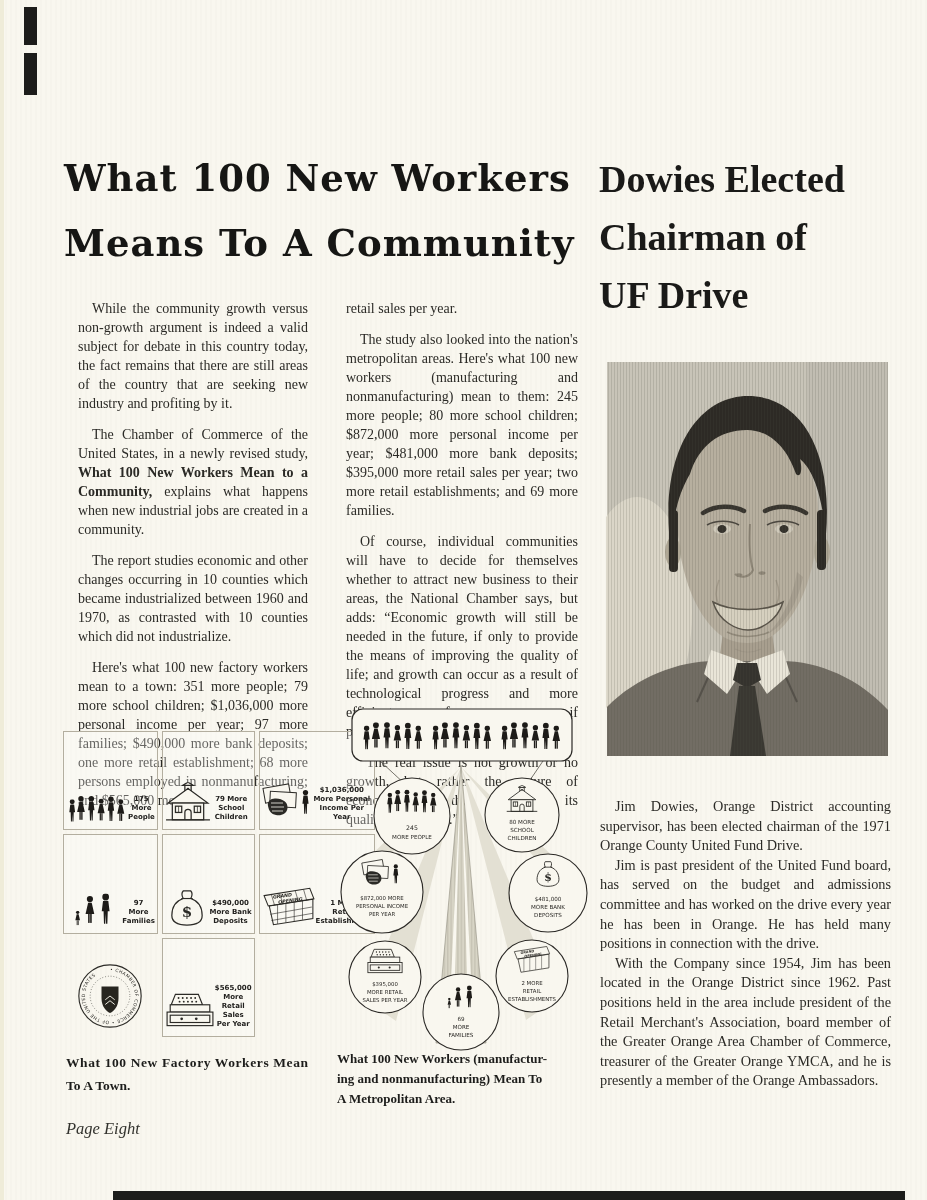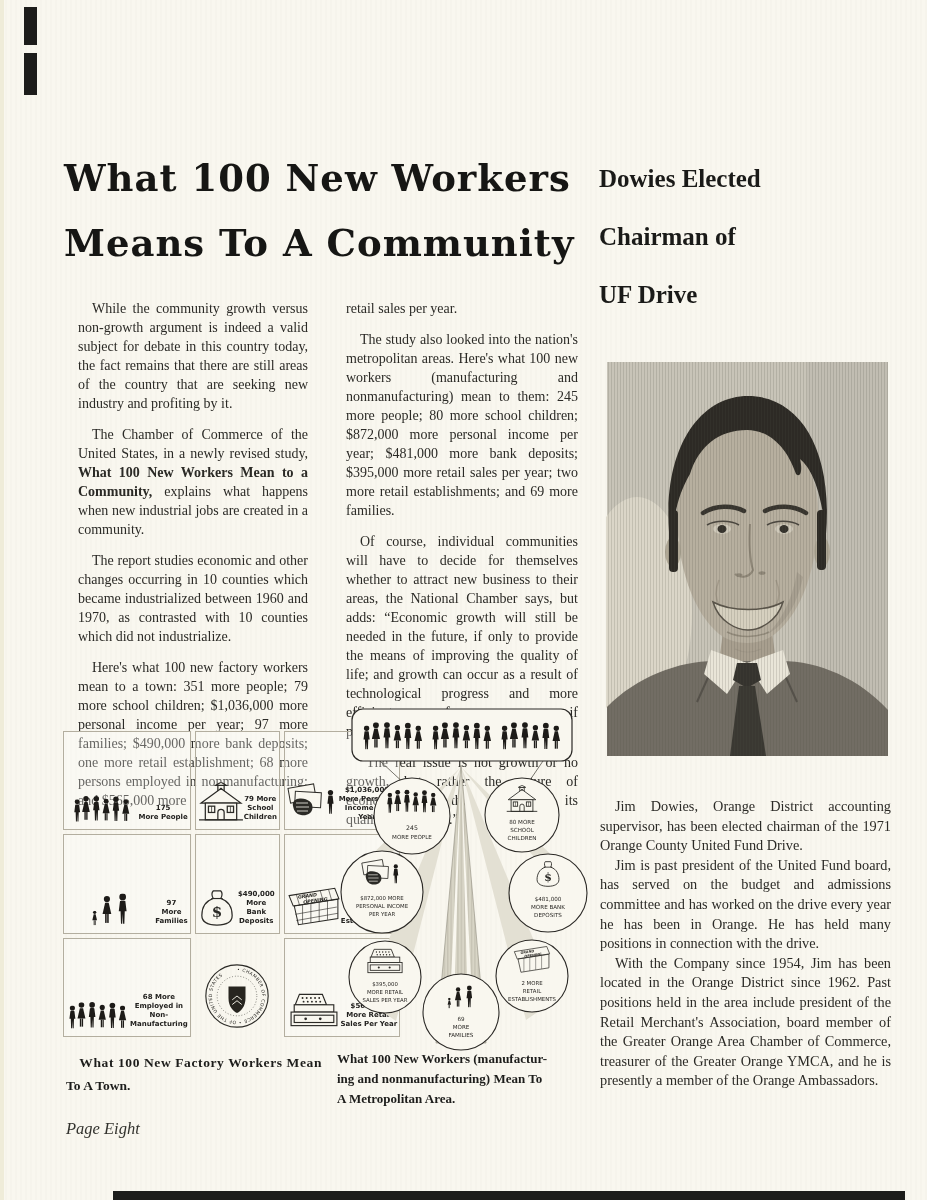--- a/index.html
+++ b/index.html
@@ -7,21 +7,21 @@
     position:relative;width:927px;height:1200px;background:#f9f7ef;
     font-family:"Liberation Serif",serif;color:#2a2925;overflow:hidden;
     background-image:repeating-linear-gradient(90deg,rgba(60,55,40,.015) 0 2px,transparent 2px 5px);
   }
   .scan-mark{position:absolute;background:#1d1d1b;}
   
   .headline-main{position:absolute;left:64px;top:146px;width:548px;
     font-family:"DejaVu Serif",serif;font-weight:bold;font-size:37px;line-height:65px;
     letter-spacing:1px;color:#161614;}
   .headline-side{position:absolute;left:599px;top:150px;width:292px;
-    font-family:"Liberation Serif",serif;font-weight:bold;font-size:25px;line-height:58px;color:#1a1a18;}
+    font-family:"Liberation Serif",serif;font-weight:bold;font-size:38px;line-height:58px;color:#1a1a18;}
   
   .col{position:absolute;top:287px;font-size:14px;line-height:19px;text-align:justify;color:#2b2a26;}
   .col p{margin:12px;text-indent:14px;}
   .col p.cont{text-indent:0;}
   #col1{left:66px;width:254px;}
   #col2{left:334px;width:256px;}
   .side-text{position:absolute;left:600px;top:797px;width:291px;
     font-size:14.3px;line-height:19.6px;text-align:justify;color:#2b2a26;}
   .side-text p{margin:0;text-indent:15px;}
   
@@ -34,21 +34,21 @@
   .cell .iconbox{flex:1;display:flex;align-items:center;justify-content:center;width:100%;color:#1d1b18;}
   .cell .label{font-family:"DejaVu Sans",sans-serif;font-weight:bold;font-size:7px;
     line-height:9px;text-align:center;color:#22211f;}
   .cell.noborder{border:none;background:none;justify-content:center;}
   
   .metro{position:absolute;left:334px;top:703px;width:256px;height:350px;color:#1d1b18;}
   .metro text{font-family:"DejaVu Sans",sans-serif;fill:#2a2825;}
   
   .cap-town{position:absolute;left:66px;top:1051px;width:256px;font-weight:bold;
     font-size:13.5px;line-height:23px;color:#1d1d1b;}
-  .cap-town .l1{letter-spacing:.6px;text-align:right;}
+  .cap-town .l1{letter-spacing:.6px;}
   .cap-metro{position:absolute;left:337px;top:1049px;width:256px;font-weight:bold;
     font-size:13px;line-height:20px;color:#1d1d1b;}
   .footer{position:absolute;left:66px;top:1119px;font-style:italic;font-size:16.5px;color:#33332e;}
   .leftedge{position:absolute;left:0;top:0;width:4px;height:1200px;background:#efecd9;}
 </style>
 </head>
 <body>
 
 <svg width="0" height="0" style="position:absolute" aria-hidden="true">
   <defs>
@@ -305,32 +305,20 @@
               <line x1="9" y1="33" x2="49" y2="26"></line>
           </g>
         </svg>
       </div>
       <div class="label">
           <div>1 More</div>
           <div>Retail</div>
           <div>Establishment</div>
         </div>
     </div>
-    <div class="cell">
-      <div class="iconbox">
-          <svg width="64" height="28" viewBox="0 0 60 26">
-            <use href="#sym-crowd"></use>
-          </svg>
-        </div>
-      <div class="label">
-          <div>68 More</div>
-          <div>Employed in</div>
-          <div>Non-Manufacturing</div>
-        </div>
-    </div>
     <div class="cell noborder">
       <div class="iconbox">
         <svg width="68" height="68" viewBox="0 0 72 72">
           <defs>
               <path id="sealTextPath" d="M36 9.5 a26.5 26.5 0 1 1 -0.02 0"></path>
             </defs>
           <circle cx="36" cy="36" r="33" fill="none" stroke="#2b2a26" stroke-width="1.2"></circle>
           <circle cx="36" cy="36" r="21" fill="none" stroke="#2b2a26" stroke-width=".6" stroke-dasharray="1 2"></circle>
           <text font-size="4.8" letter-spacing=".5" fill="#2b2a26" font-family="DejaVu Sans,sans-serif">
             <textPath href="#sealTextPath">• CHAMBER OF COMMERCE • OF THE UNITED STATES</textPath>

